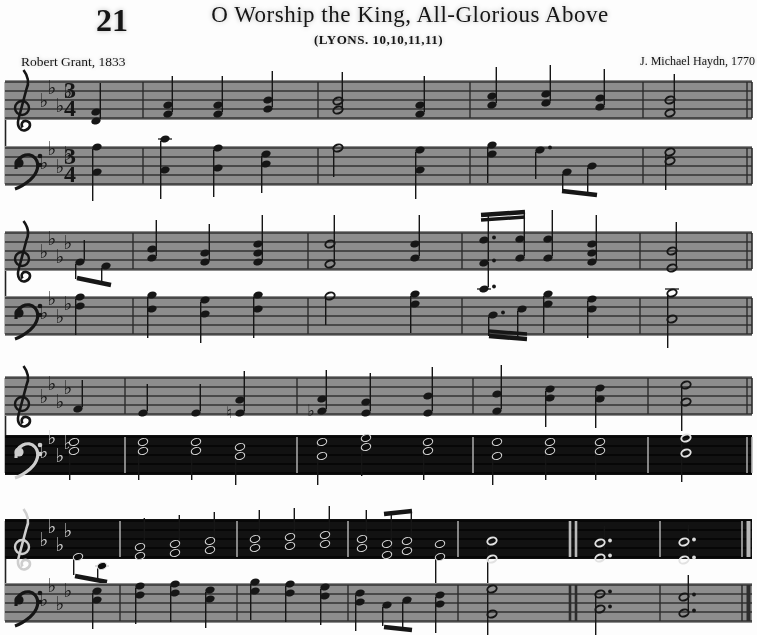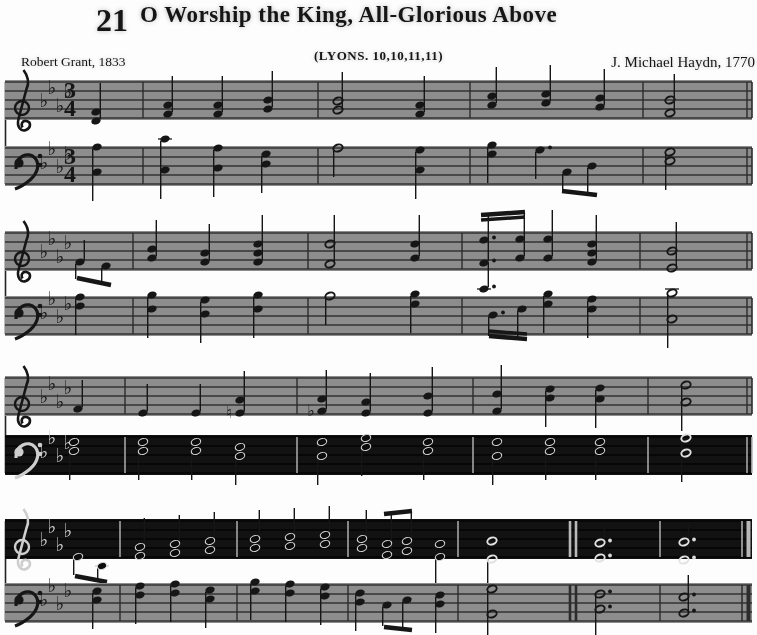--- a/index.html
+++ b/index.html
@@ -1,28 +1,28 @@
 <!DOCTYPE html>
 <html><head>
 <meta charset="utf-8">
 <style>
   html,body{margin:0;padding:0;background:#ffffff;}
   #page{position:relative;width:757px;height:635px;background:#fdfdfd;overflow:hidden;
         font-family:"Liberation Serif", serif;color:#151515;}
   .hnum{position:absolute;left:96px;top:2px;font-size:32px;font-weight:bold;
         text-shadow:0 0 5px rgba(0,0,0,0.28);}
-  .htitle{position:absolute;left:140px;top:2px;width:540px;
-        font-size:23px;font-weight:bold;letter-spacing:0.5px;
+  .htitle{position:absolute;left:140px;top:2px;width:540px;text-align:center;
+        font-size:23px;font-weight:normal;letter-spacing:0.5px;
         text-shadow:0 0 5px rgba(0,0,0,0.28);}
-  .hsub{position:absolute;left:0;top:48px;width:757px;text-align:center;
+  .hsub{position:absolute;left:0;top:32px;width:757px;text-align:center;
         font-size:13px;font-weight:bold;letter-spacing:0.5px;
         text-shadow:0 0 4px rgba(0,0,0,0.22);}
   .hauth{position:absolute;left:21px;top:54px;font-size:13.5px;
         text-shadow:0 0 4px rgba(0,0,0,0.22);}
-  .hcomp{position:absolute;right:2px;top:54px;font-size:15px;
+  .hcomp{position:absolute;right:2px;top:54px;font-size:12px;
         text-shadow:0 0 4px rgba(0,0,0,0.22);}
   svg{position:absolute;left:0;top:0;}
 </style>
 </head>
 <body>
 
 <div id="page">
   <svg id="score-svg" width="757" height="635" viewBox="0 0 757 635">
       <line x1="5.5" y1="82" x2="5.5" y2="184" stroke="#222" stroke-width="1.6"></line>
       <rect x="5" y="80" width="747" height="40" fill="#8d8d8d"></rect>

